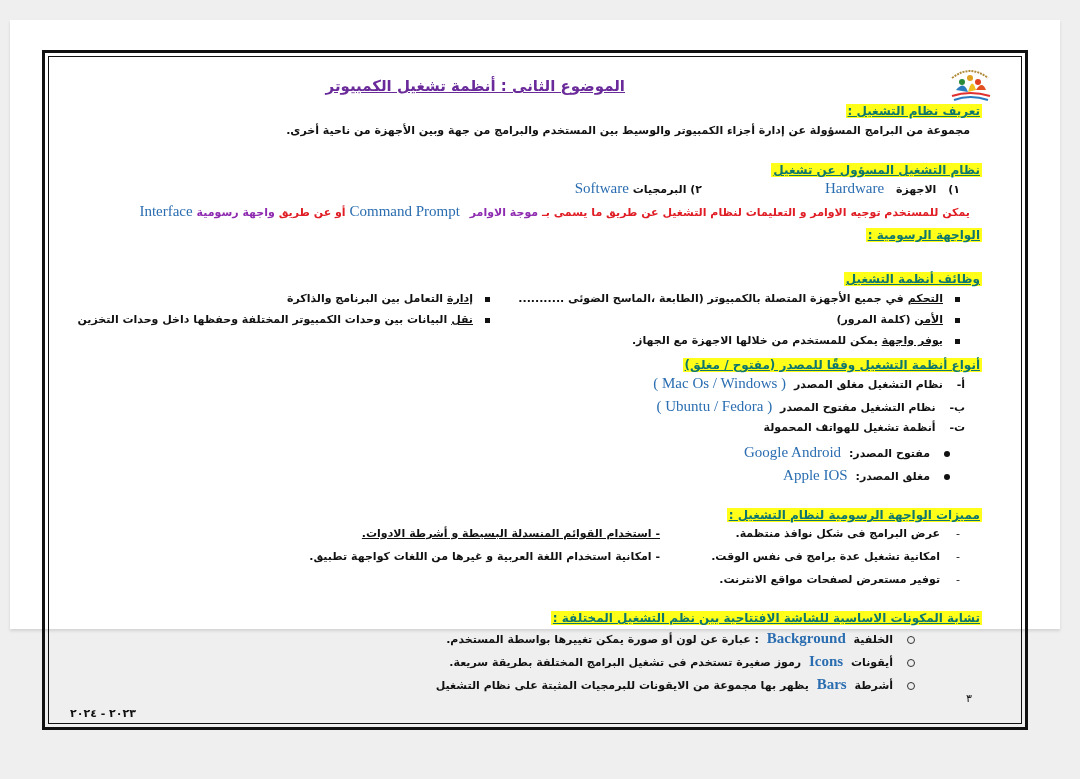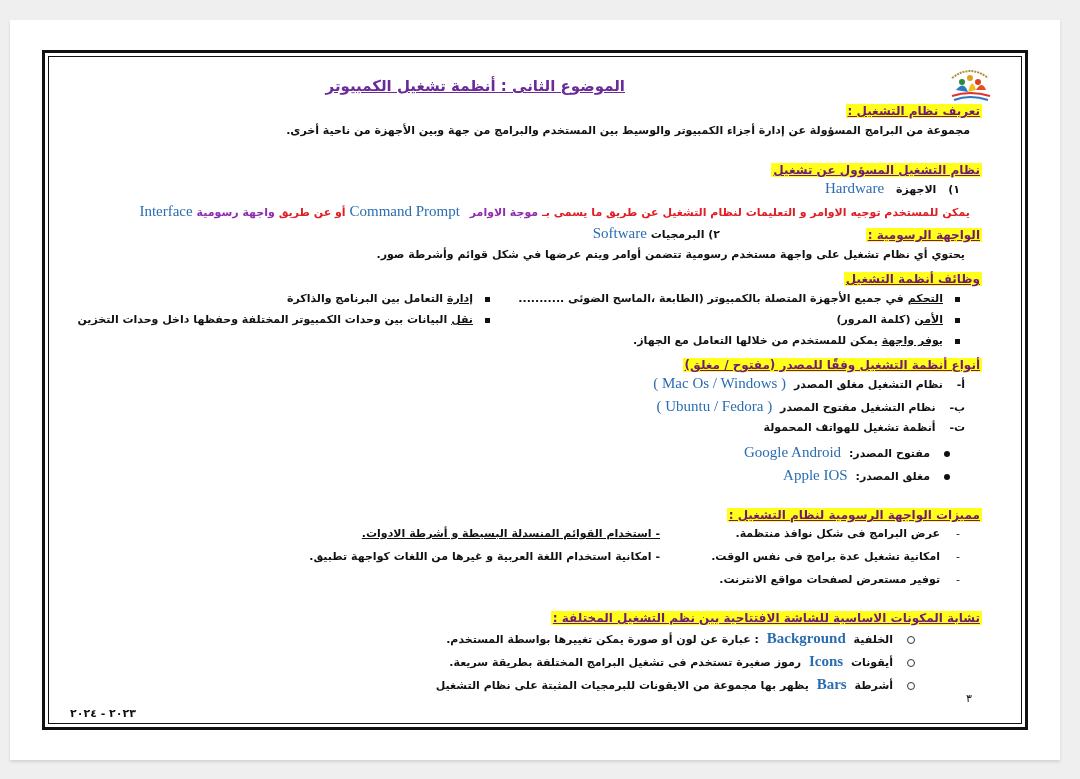--- a/index.html
+++ b/index.html
@@ -1,33 +1,33 @@
 <!DOCTYPE html>
 <html><head>
 <meta charset="utf-8">
 <style>
   html, body { margin:0; padding:0; }
   body {
     width:1080px; height:779px; background:#efefef; position:relative; overflow:hidden;
     font-family: "DejaVu Sans", sans-serif;
   }
   .page {
-    position:absolute; left:10px; top:20px; width:1050px; height:740px; background:#ffffff;
+    position:absolute; left:10px; top:20px; width:1050px; height:609px; background:#ffffff;
     box-shadow: 0 2px 3px rgba(0,0,0,0.12);
   }
   .frame {
     position:absolute; left:32px; top:30px; width:986px; height:680px;
     border:3px solid #111; box-sizing:border-box;
   }
   .frame-inner {
     position:absolute; left:3px; top:3px; right:3px; bottom:3px; border:1px solid #111;
   }
   .abs { position:absolute; white-space:nowrap; direction:rtl; }
   .ar { font-family:"DejaVu Sans", sans-serif; font-weight:bold; color:#111; font-size:11px; }
-  .hl { background:#ffff1a; padding:0 2px; text-decoration:underline; font-weight:bold; font-size:12px; color:#701a75;}
+  .hl { background:#ffff1a; padding:0 2px; text-decoration:underline; font-weight:bold; font-size:12px; color:#0f766e;}
   .title { color:#6a2a9a; font-size:15px; font-weight:bold; text-decoration:underline; font-family:"DejaVu Sans", sans-serif; }
   .en { font-family:"Liberation Serif", serif; color:#2a6db0; font-weight:normal; font-size:15px; }
   .red { color:#e01c24; }
   .purple { color:#8e2bb0;text-align:right; }
   .bullet-sq { display:inline-block; width:5px; height:5px; background:#111; margin-left:12px; vertical-align:middle; }
   .bullet-dot { display:inline-block; width:6px; height:6px; background:#111; border-radius:50%; margin-left:14px; vertical-align:middle; }
   .bullet-circ { display:inline-block; width:6px; height:6px; border:1px solid #333; border-radius:50%; margin-left:14px; vertical-align:middle; }
   .dash { display:inline-block; margin-left:16px; font-weight:normal; }
   .lbl { display:inline-block; margin-left:10px; }
   .logo { position:absolute; left:936px; top:44px; width:48px; height:42px; }
@@ -60,53 +60,52 @@
   <div class="abs ar" style="right:90px; top:104px;">مجموعة من البرامج المسؤولة عن إدارة أجزاء الكمبيوتر والوسيط بين المستخدم والبرامج من جهة وبين الأجهزة من ناحية أخرى.</div>
 
   <div class="abs" style="right:78px; top:139px;">
     <span class="hl">نظام التشغيل المسؤول عن تشغيل</span>
   </div>
   <div class="abs ar" style="right:100px; top:160px;">
     <span>١)</span>
     <span style="margin-right:8px;">الاجهزة</span>
     <span class="en" style="margin-right:8px;">Hardware</span>
   </div>
-  <div class="abs ar" style="right:340px; top:160px;margin-top:45px;">
+  <div class="abs ar" style="right:358px; top:160px;">
     <span>٢)</span>
     <span>البرمجيات</span>
     <span class="en">Software</span>
   </div>
   <div class="abs ar" style="right:90px; top:183px;">
     <span class="red">يمكن للمستخدم توجيه الاوامر و التعليمات لنظام التشغيل عن طريق ما يسمى بـ</span>
     <span class="purple">موجة الاوامر</span>
     <span class="en" style="margin-right:6px;">Command Prompt</span>
     <span class="red">أو عن طريق</span>
     <span class="purple">واجهة رسومية</span>
     <span class="en">Interface</span>
   </div>
 
   <div class="abs" style="right:78px; top:204px;">
     <span class="hl">الواجهة الرسومية :</span>
   </div>
-  <div class="abs ar" style="right:95px; top:228px;">يحتوي أي نظام تشغيل على واجهة مستخدم رسومية تتضمن أوامر ويتم عرضها في شكل قوائم وأشرطة صور.</div>
 
   <div class="abs" style="right:78px; top:248px;">
     <span class="hl">وظائف أنظمة التشغيل</span>
   </div>
   <div class="abs ar" style="right:100px; top:272px;">
     <span class="bullet-sq"></span><span style="text-decoration:underline;">التحكم</span>
     <span>في جميع الأجهزة المتصلة بالكمبيوتر (الطابعة ،الماسح الضوئى ...........</span>
   </div>
   <div class="abs ar" style="right:100px; top:293px;">
     <span class="bullet-sq"></span><span style="text-decoration:underline;">الأمن</span>
     <span>(كلمة المرور)</span>
   </div>
   <div class="abs ar" style="right:100px; top:314px;">
     <span class="bullet-sq"></span><span style="text-decoration:underline;">يوفر واجهة</span>
-    <span>يمكن للمستخدم من خلالها التعامل مع الجهاز.</span>
+    <span>يمكن للمستخدم من خلالها الاجهزة مع الجهاز.</span>
   </div>
   <div class="abs ar" style="right:570px; top:272px;">
     <span class="bullet-sq"></span><span style="text-decoration:underline;">إدارة</span>
     <span>التعامل بين البرنامج والذاكرة</span>
   </div>
   <div class="abs ar" style="right:570px; top:293px;">
     <span class="bullet-sq"></span><span style="text-decoration:underline;">نقل</span>
     <span>البيانات بين وحدات الكمبيوتر المختلفة وحفظها داخل وحدات التخزين</span>
   </div>
 

